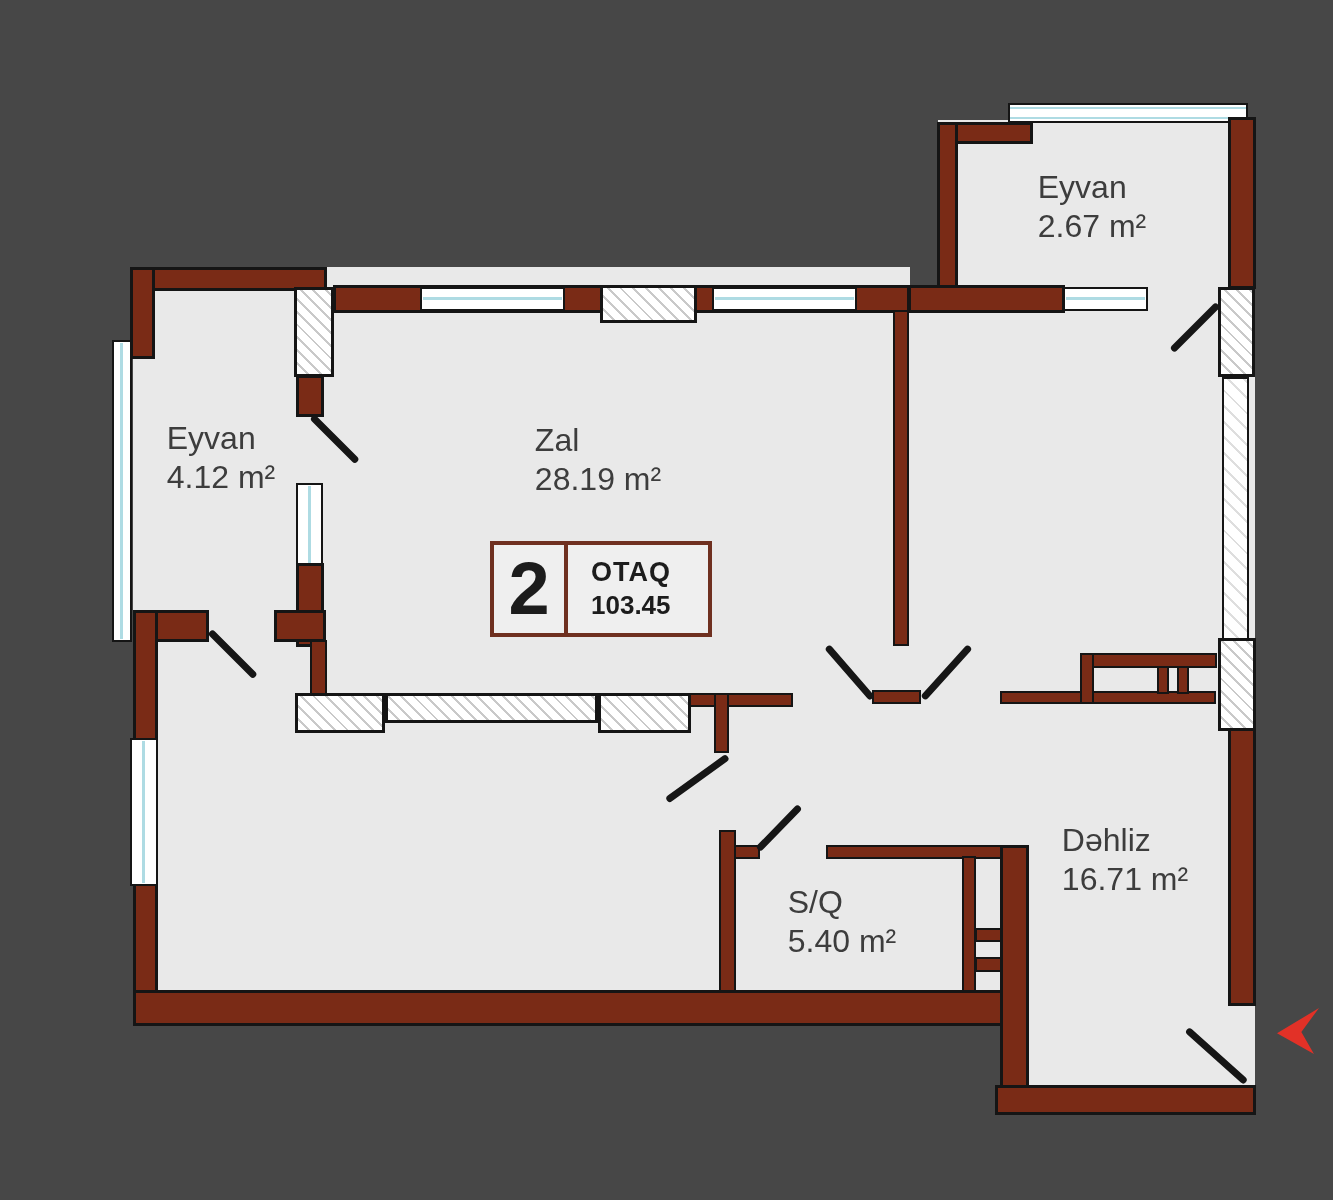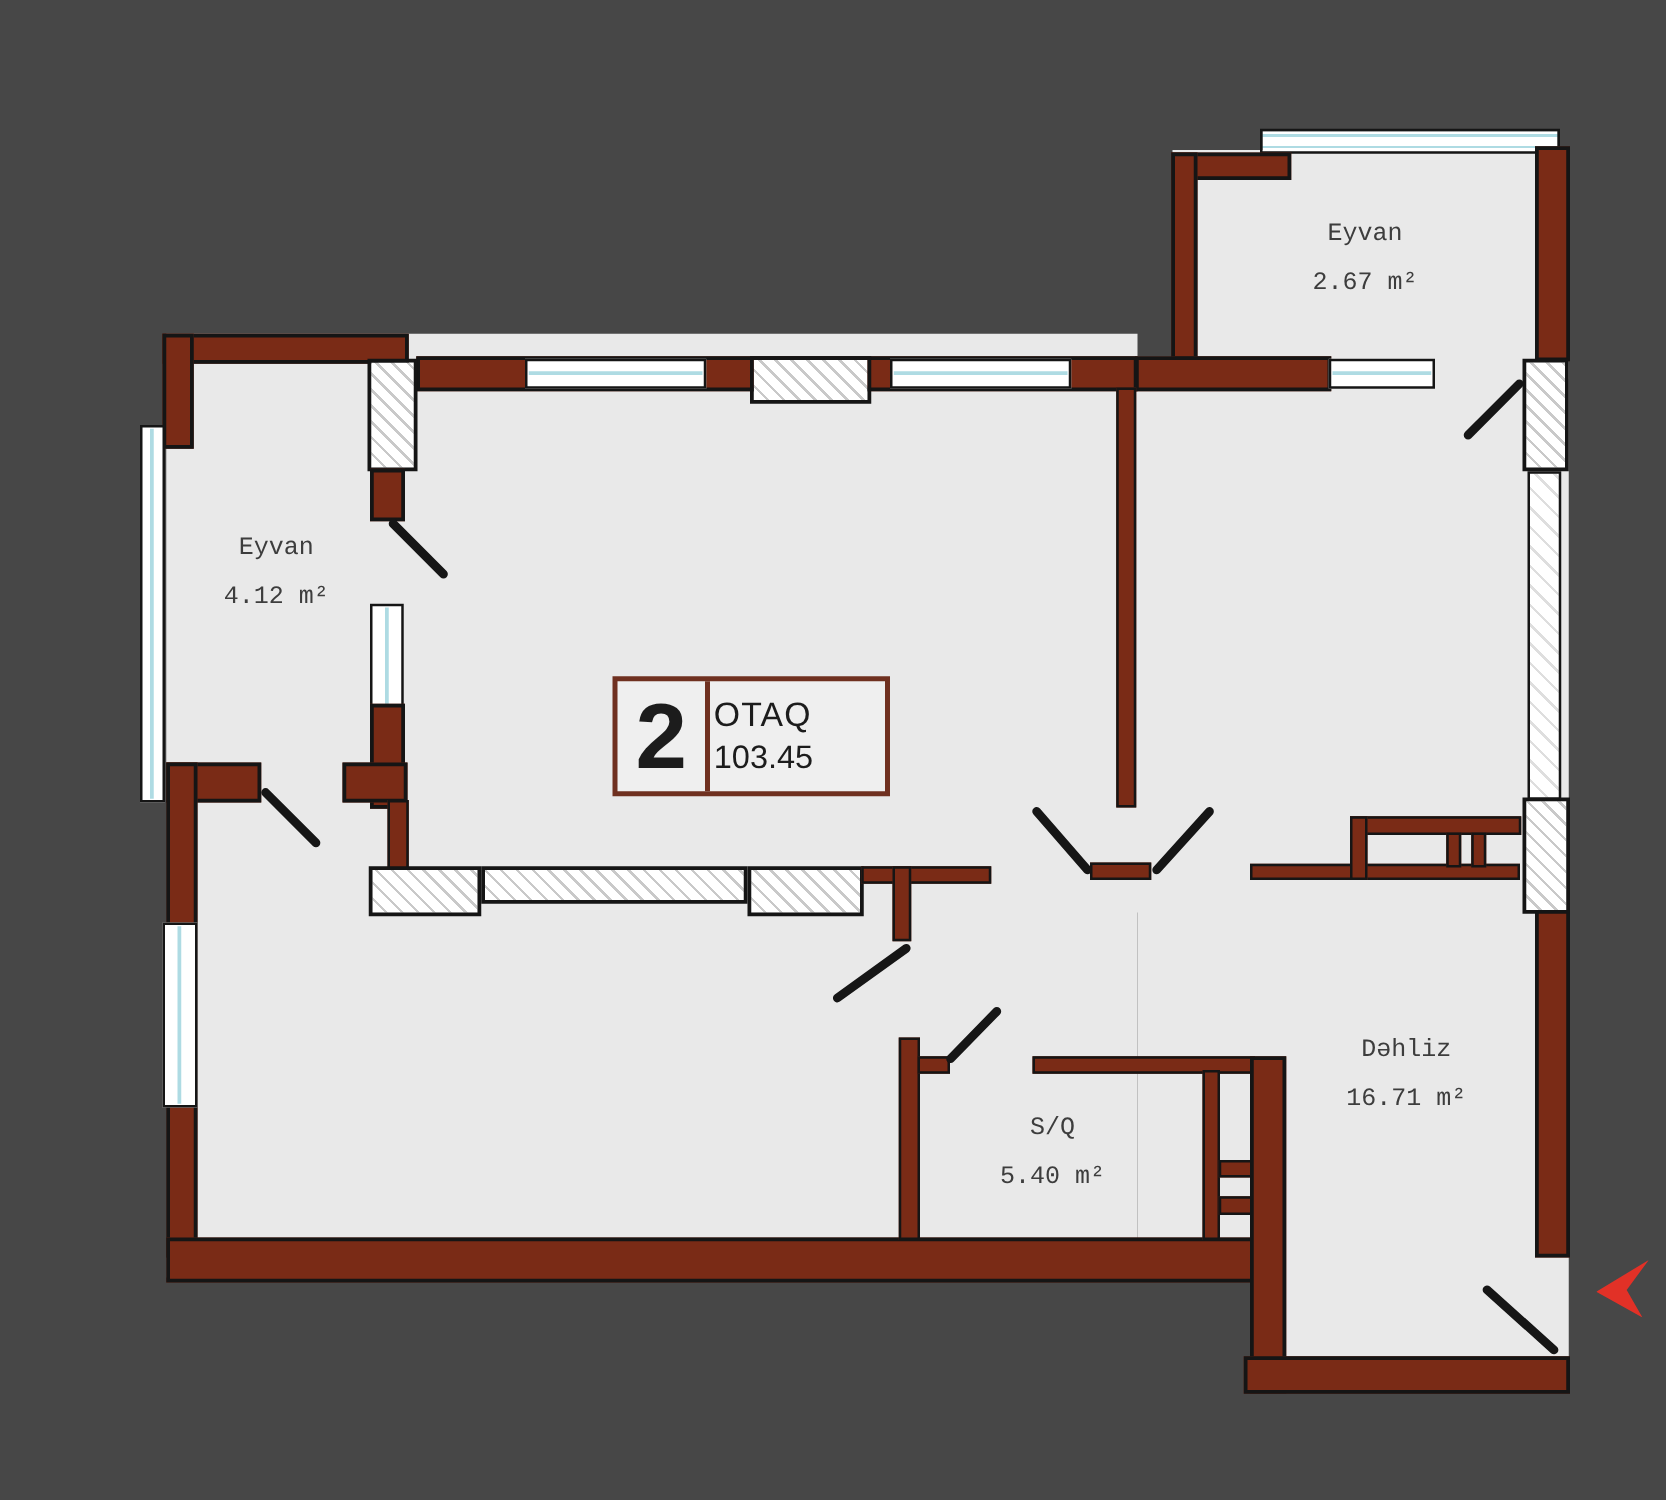--- a/index.html
+++ b/index.html
@@ -24,34 +24,34 @@
   .hatch{
     background:repeating-linear-gradient(45deg,#ffffff 0 7px,var(--hatch-line) 7px 9px);
     border:3px solid var(--outline);
   }
   .hatch.light{
     background:repeating-linear-gradient(45deg,#ffffff 0 9px,#dedede 9px 11px);
     border-width:2px;
   }
   .door{position:absolute; height:7px; background:var(--door); border-radius:4px; transform-origin:0 50%;}
   .lbl{
-    position:absolute; transform:translate(-50%,-50%); text-align:center;
-    color:var(--text); font-size:20px; line-height:39px; white-space:nowrap;font-family:Liberation Mono, monospace;
+    position:absolute; transform:translate(-50%,-50%); 
+    color:var(--text); font-size:32px; line-height:39px; white-space:nowrap;
   }
   .badge{
     position:absolute; left:490px; top:541px; width:222px; height:96px;
     background:var(--badge-bg); border:4px solid var(--badge-border); box-sizing:border-box;
     display:flex; color:#1c1c1c;
   }
   .badge .num{
     width:70px; border-right:4px solid var(--badge-border);
     display:flex; align-items:center; justify-content:center;
     font-size:74px; font-weight:600; line-height:1;
   }
-  .badge .info{flex:1; display:flex; flex-direction:column; justify-content:center; padding-left:3px; font-weight:400;}
+  .badge .info{flex:1; display:flex; flex-direction:column; justify-content:center; padding-left:23px; font-weight:700;}
   .badge .l1{font-size:27px; letter-spacing:1px;}
   .badge .l2{font-size:26px; margin-top:2px;}
   .arrow{
     position:absolute; left:1277px; top:1008px; width:42px; height:46px;
     background:var(--arrow);
     clip-path:polygon(100% 0%, 0% 55%, 88% 100%, 58% 52%);
   }
 </style>
 </head>
 <body>
@@ -130,20 +130,24 @@
   <div class="arrow"></div>
 
   <div class="lbl" style="left:1092px;top:207px;">
     <div>Eyvan</div>
     <div>2.67 m²</div>
   </div>
   <div class="lbl" style="left:221px;top:458px;">
     <div>Eyvan</div>
     <div>4.12 m²</div>
   </div>
+  <div class="lbl" style="left:598px;top:460px;">
+    <div>Zal</div>
+    <div>28.19 m²</div>
+  </div>
   <div class="lbl" style="left:842px;top:922px;">
     <div>S/Q</div>
     <div>5.40 m²</div>
   </div>
   <div class="lbl" style="left:1125px;top:860px;">
     <div>Dəhliz</div>
     <div>16.71 m²</div>
   </div>
 
   <div class="badge">

